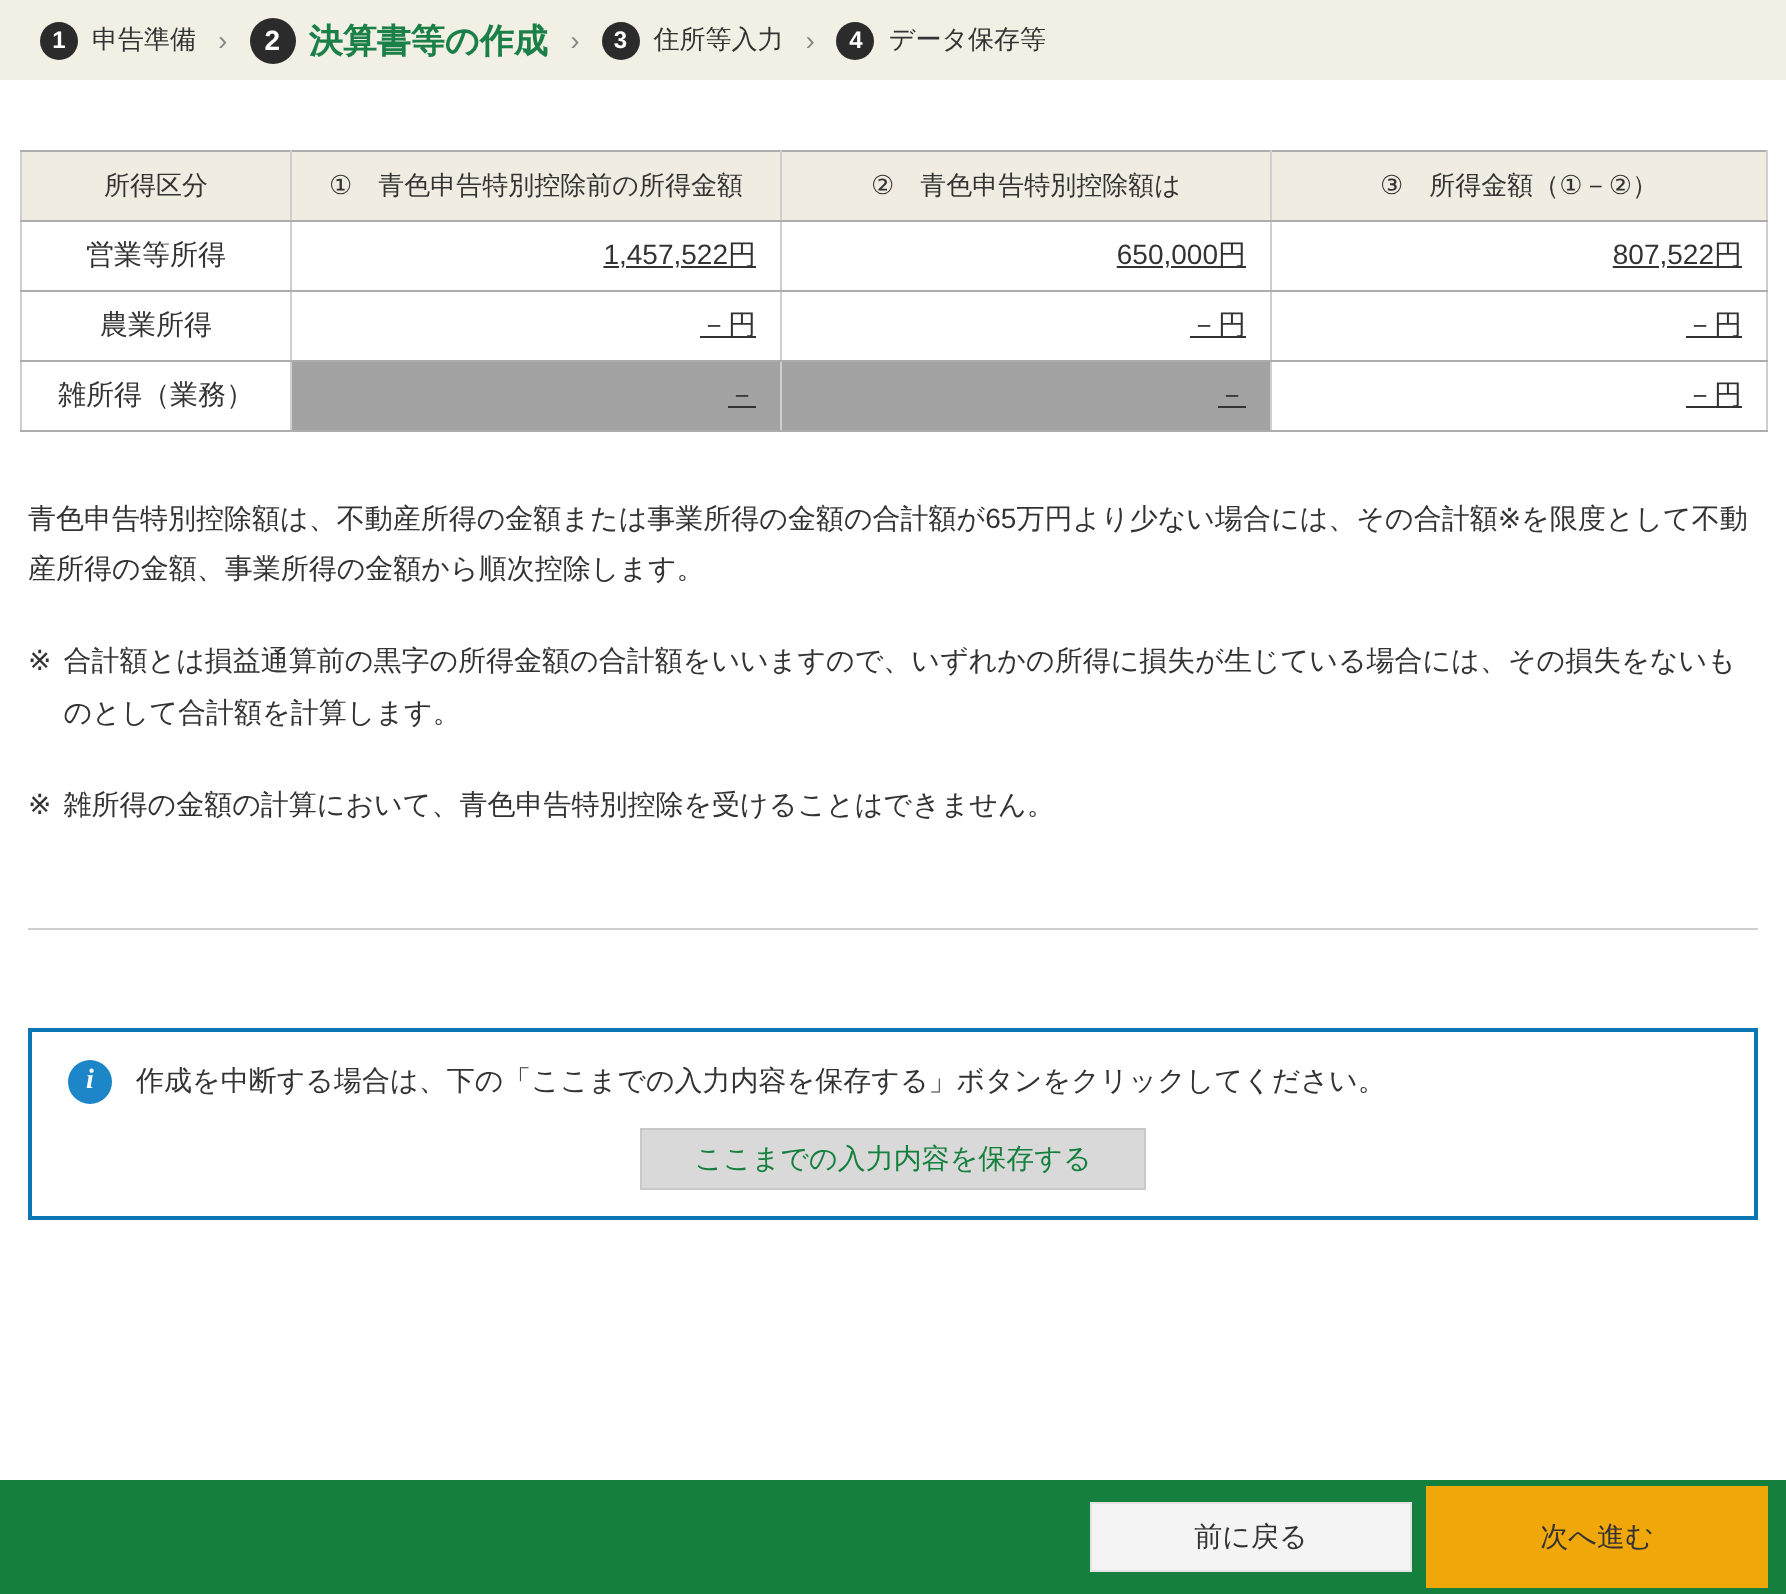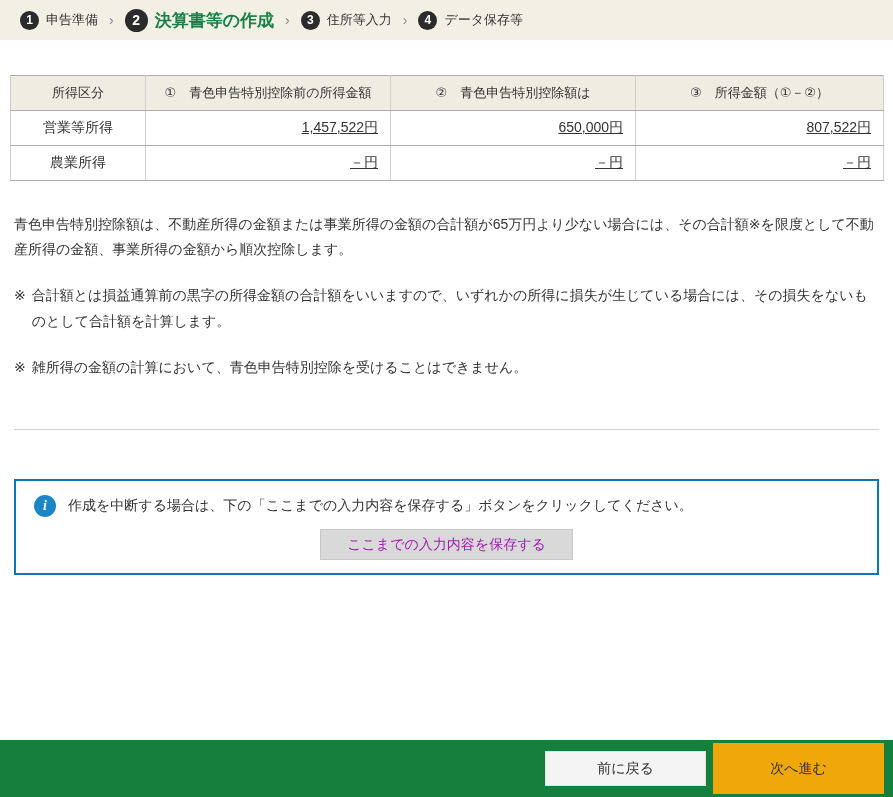--- a/index.html
+++ b/index.html
@@ -99,21 +99,21 @@
   .info-btn-row { text-align:center; margin-top:12px; }
   .save-button {
     display:inline-block;
     min-width:220px;
     height:31px;
     line-height:29px;
     padding:0 26px;
     background:#d9d9d9;
     border:1px solid #c8c8c8;
     font-size:14px;
-    color:#a21caf;
+    color:#15803d;
     cursor:pointer;
     font-family:inherit;
   }
 
   
   .footer {
     position:absolute;
     left:0; right:0; bottom:0;
     height:57px;
     background:#15803d;
@@ -188,20 +188,26 @@
           <td class="value-cell">1,457,522円</td>
           <td class="value-cell">650,000円</td>
           <td class="value-cell">807,522円</td>
         </tr>
         <tr>
           <td class="label-cell">農業所得</td>
           <td class="value-cell">－円</td>
           <td class="value-cell">－円</td>
           <td class="value-cell">－円</td>
         </tr>
+        <tr>
+          <td class="label-cell">雑所得（業務）</td>
+          <td class="value-cell disabled">－</td>
+          <td class="value-cell disabled">－</td>
+          <td class="value-cell">－円</td>
+        </tr>
       </tbody>
   </table>
 
   <p class="para">青色申告特別控除額は、不動産所得の金額または事業所得の金額の合計額が65万円より少ない場合には、その合計額※を限度として不動産所得の金額、事業所得の金額から順次控除します。</p>
 
   <div class="note">
     <span class="note-marker">※</span>
     <span class="note-text">合計額とは損益通算前の黒字の所得金額の合計額をいいますので、いずれかの所得に損失が生じている場合には、その損失をないものとして合計額を計算します。</span>
   </div>
 

